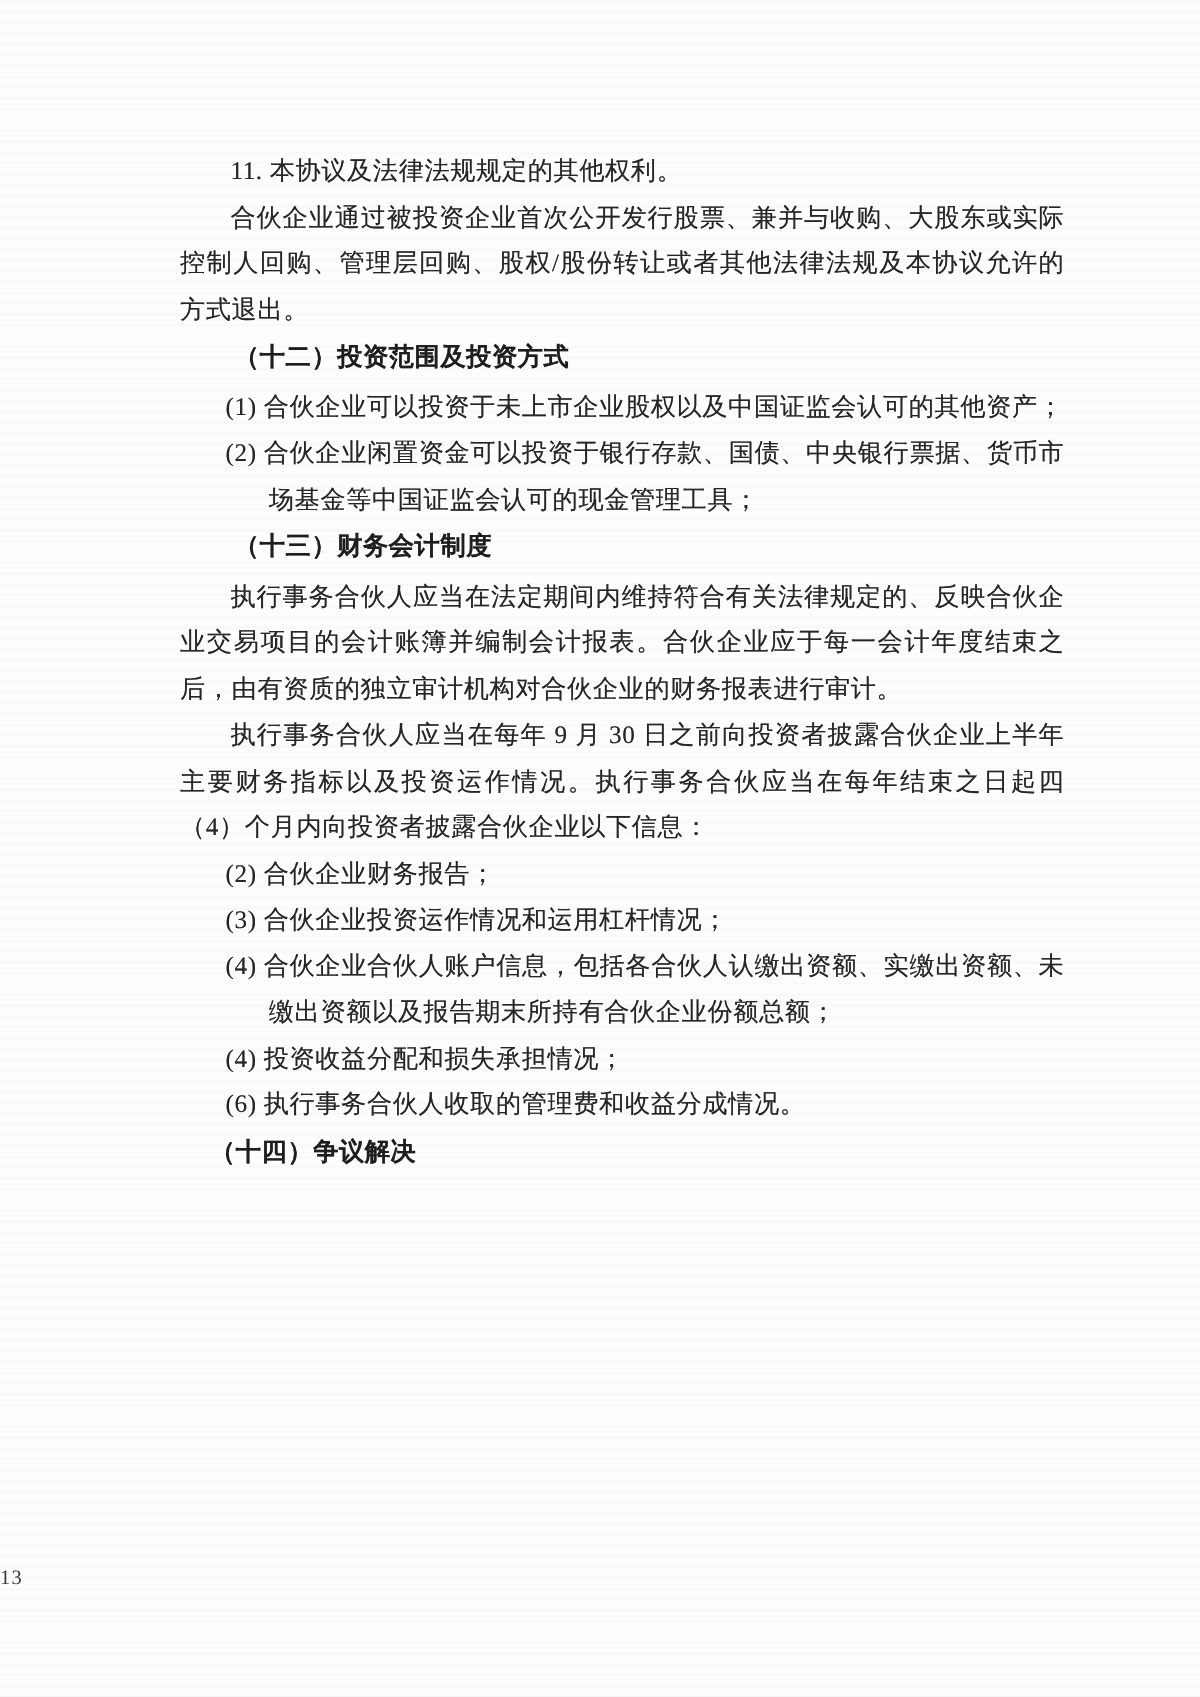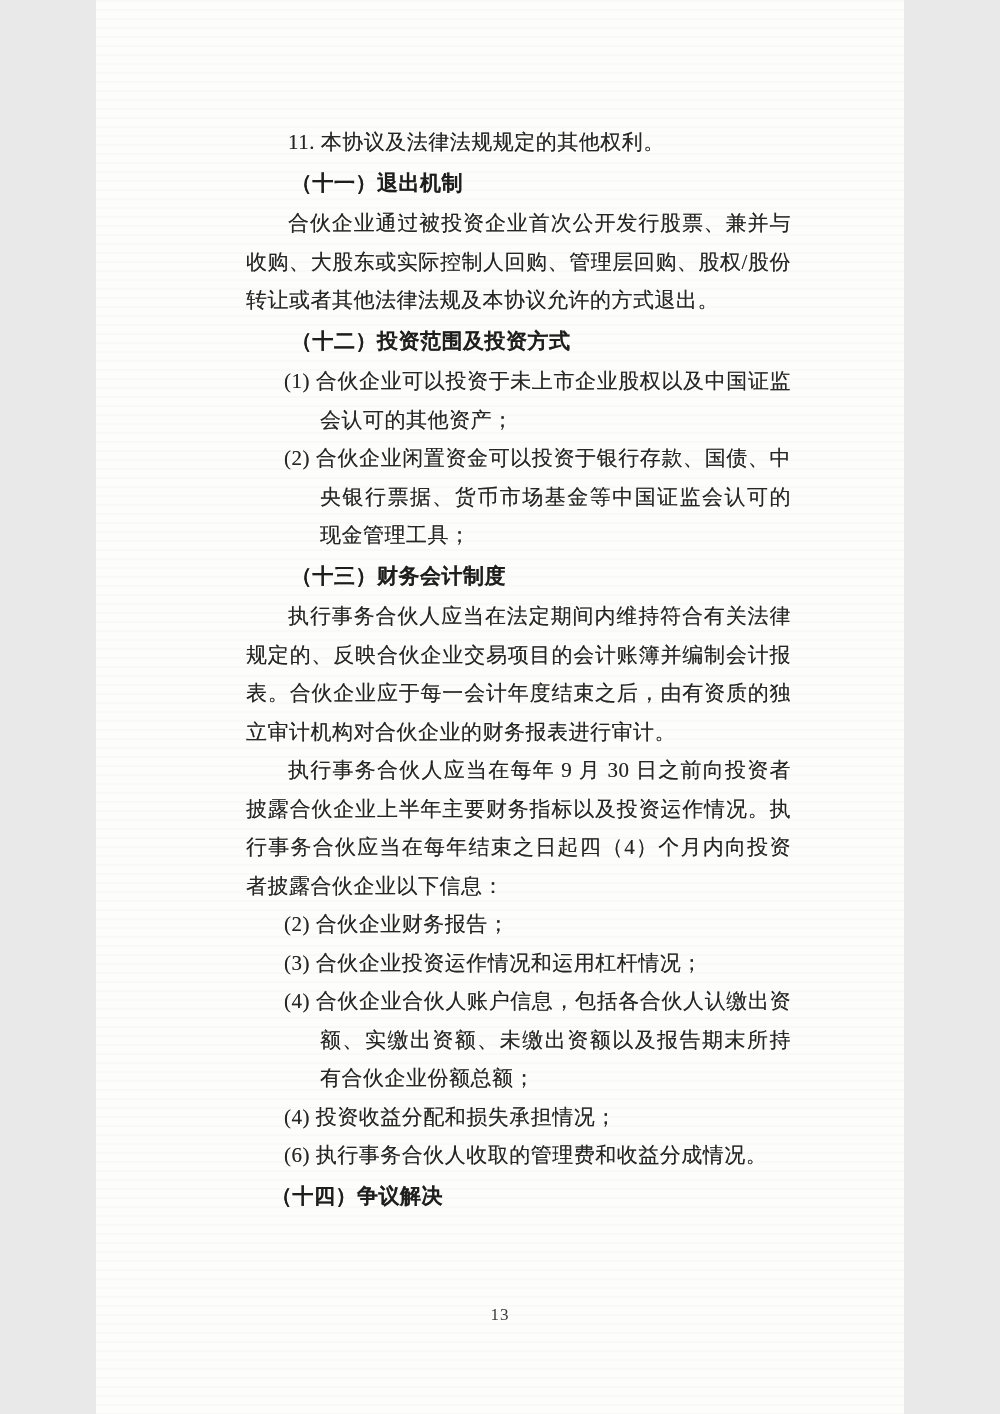--- a/index.html
+++ b/index.html
@@ -2,21 +2,21 @@
 <html><head>
 <meta charset="utf-8">
 <style>
   html, body {
     margin: 0;
     padding: 0;
     background: #e9e9e9;
   }
   .page {
     position: relative;
-    width: 808px;
+    width: 1000px;
     height: 1414px;
     margin: 0 auto;
     background: #fdfdfc;
     background-image: repeating-linear-gradient(
       180deg,
       rgba(0,0,0,0.015) 0px, rgba(0,0,0,0.015) 2px,
       rgba(0,0,0,0) 2px, rgba(0,0,0,0) 9px
     );
     box-sizing: border-box;
     padding: 123px 113px 0 150px;
@@ -57,34 +57,32 @@
     letter-spacing: 0.5px;
     padding-left: 74px;
     text-indent: -36px;
     text-shadow: 0 0 0.5px rgba(40,40,40,0.55);
   }
   .page-footer {
     position: absolute;
     left: 0;
     top: 1305px;
     width: 100%;
-    text-align: center;
     font-size: 17px;
     color: #3a3a3a;
     letter-spacing: 1px;
   }
 </style>
 </head>
 <body>
 
 <div class="page">
 
   <p class="body-text first-indent">11. 本协议及法律法规规定的其他权利。</p>
 
-  <h3 class="heading">（十一）退出机制</h3>
 
   <p class="body-text first-indent">合伙企业通过被投资企业首次公开发行股票、兼并与收购、大股东或实际控制人回购、管理层回购、股权/股份转让或者其他法律法规及本协议允许的方式退出。</p>
 
   <h3 class="heading">（十二）投资范围及投资方式</h3>
 
   <p class="list-item">(1) 合伙企业可以投资于未上市企业股权以及中国证监会认可的其他资产；</p>
 
   <p class="list-item">(2) 合伙企业闲置资金可以投资于银行存款、国债、中央银行票据、货币市场基金等中国证监会认可的现金管理工具；</p>
 
 

